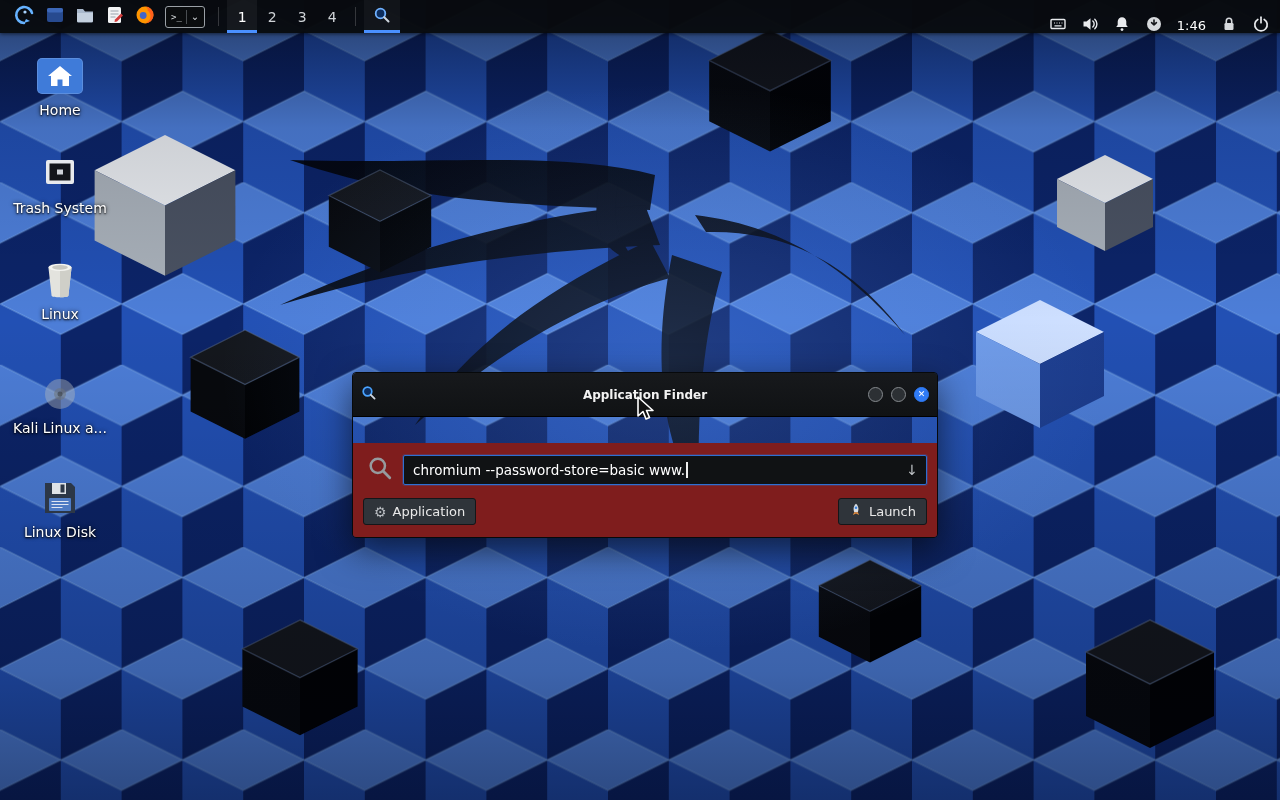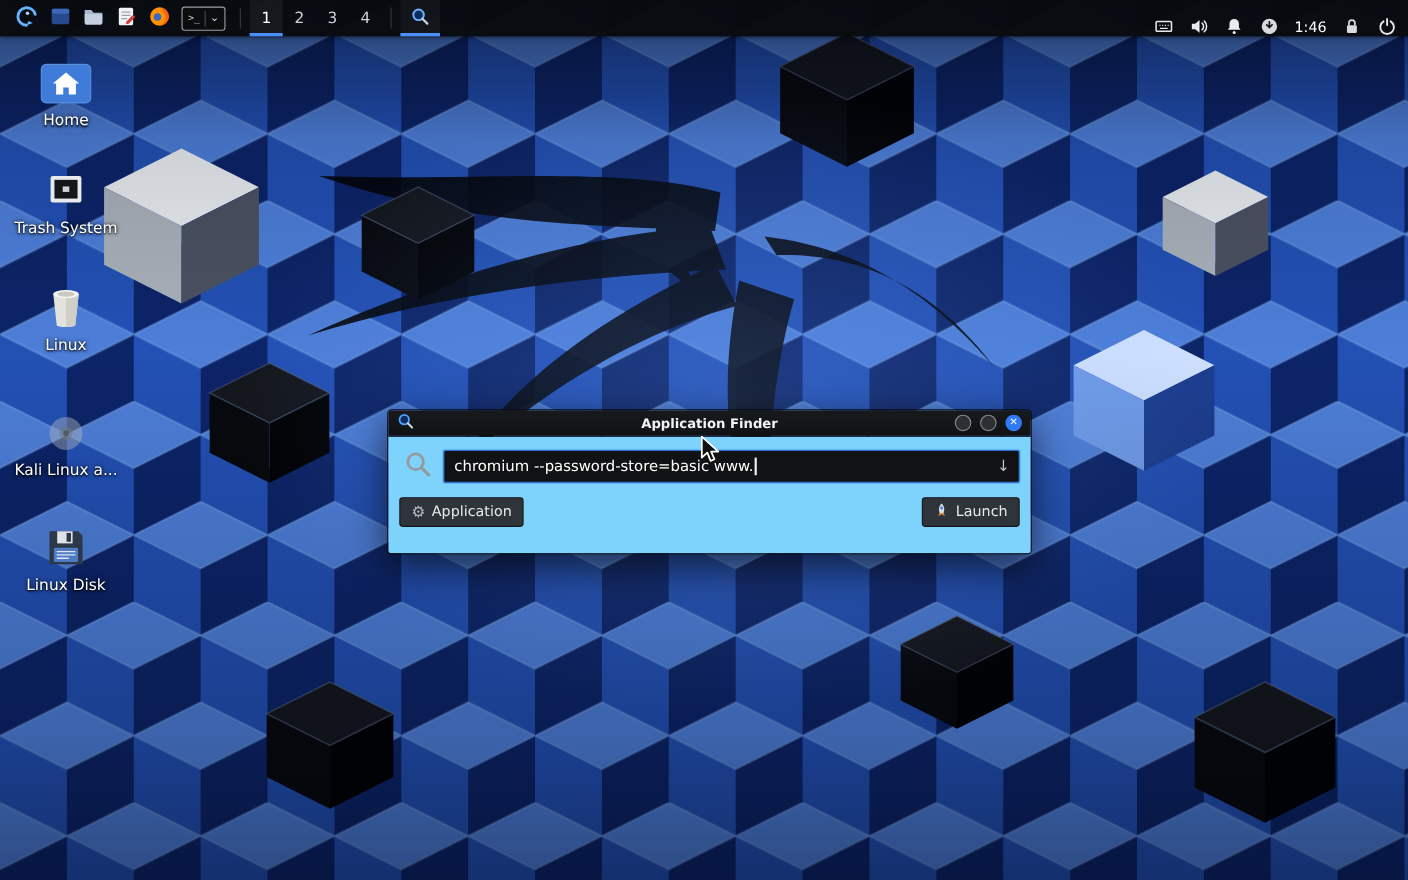--- a/index.html
+++ b/index.html
@@ -44,30 +44,30 @@
   .desk-icon .ibox { height:44px; display:flex; align-items:center; justify-content:center; }
   .desk-icon .lbl { margin-top:4px; font-size:14px; color:#fff; line-height:16px;
     text-shadow:0 1px 2px #000, 0 0 4px rgba(0,0,0,0.9); }
   .home-sel { width:46px; height:36px; background:#3f7bd9; border-radius:5px;
     display:flex; align-items:center; justify-content:center; box-shadow:0 0 0 1px rgba(255,255,255,0.15) inset; }
 
   
   .dialog { position:absolute; left:352px; top:372px; width:586px; z-index:20;
     border:1px solid #07090b; border-radius:4px; overflow:hidden;
     box-shadow:0 12px 34px rgba(0,0,0,0.6); }
-  .titlebar { position:relative; height:24px; display:flex; align-items:center;
+  .titlebar { position:relative; height:44px; display:flex; align-items:center;
     padding:0 8px; background:linear-gradient(#17191c, #101214); border-bottom:1px solid #000; }
   .title { position:absolute; left:50%; transform:translateX(-50%);
     font-size:12px; font-weight:bold; color:#f2f2f2; white-space:nowrap; }
   .controls { margin-left:auto; display:flex; gap:8px; align-items:center; }
   .wbtn { width:15px; height:15px; border-radius:50%; background:#2c3034;
     border:1.5px solid #85898d; display:flex; align-items:center; justify-content:center; }
   .wbtn.close { background:#2f7bf6; border-color:#2f7bf6; color:#fff;
     font-size:9px; font-weight:bold; line-height:1; }
-  .dlg-body { background:#7dd3fc; padding:8px 10px 24px; }
+  .dlg-body { background:#7f1d1d; padding:8px 10px 12px;margin-top:26px; }
   .search-row { display:flex; align-items:center; gap:10px; padding-left:4px; margin:4px 0 13px; }
   .entry { flex:1; position:relative; height:30px; display:flex; align-items:center;
     background:#101214; border:1.5px solid #2e6fd2; border-radius:2px;
     box-shadow:0 0 0 1px rgba(46,111,210,0.25); padding:0 26px 0 9px; }
   .entry-text { font-size:13.5px; color:#fff; white-space:pre; }
   .caret { display:inline-block; width:1.5px; height:16px; background:#eee; margin-left:1px;
     animation:blink 1.1s steps(2, start) infinite; }
   @keyframes blink { to { visibility:hidden; } }
   .entry-arrow { position:absolute; right:8px; top:50%; transform:translateY(-50%);
     font-size:14px; color:#c0c4c8; }

